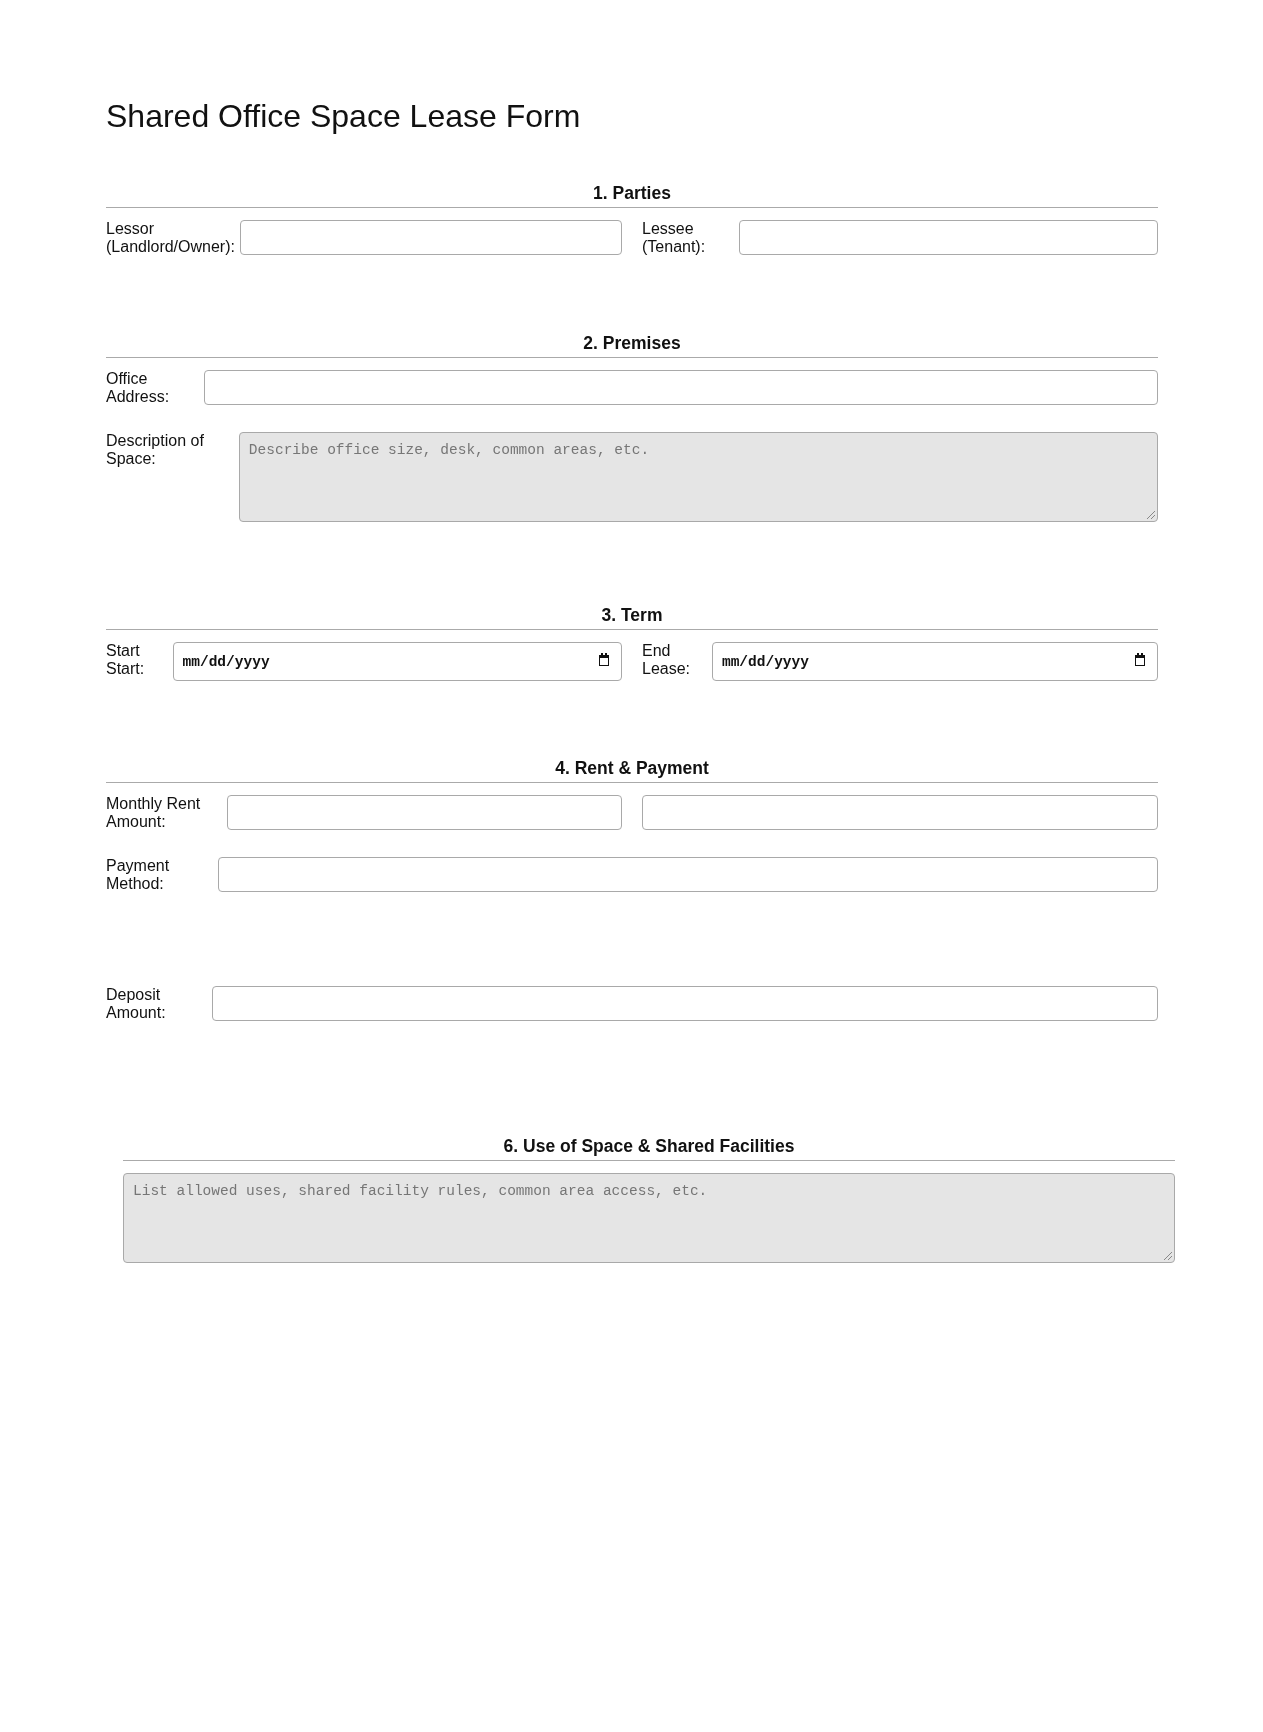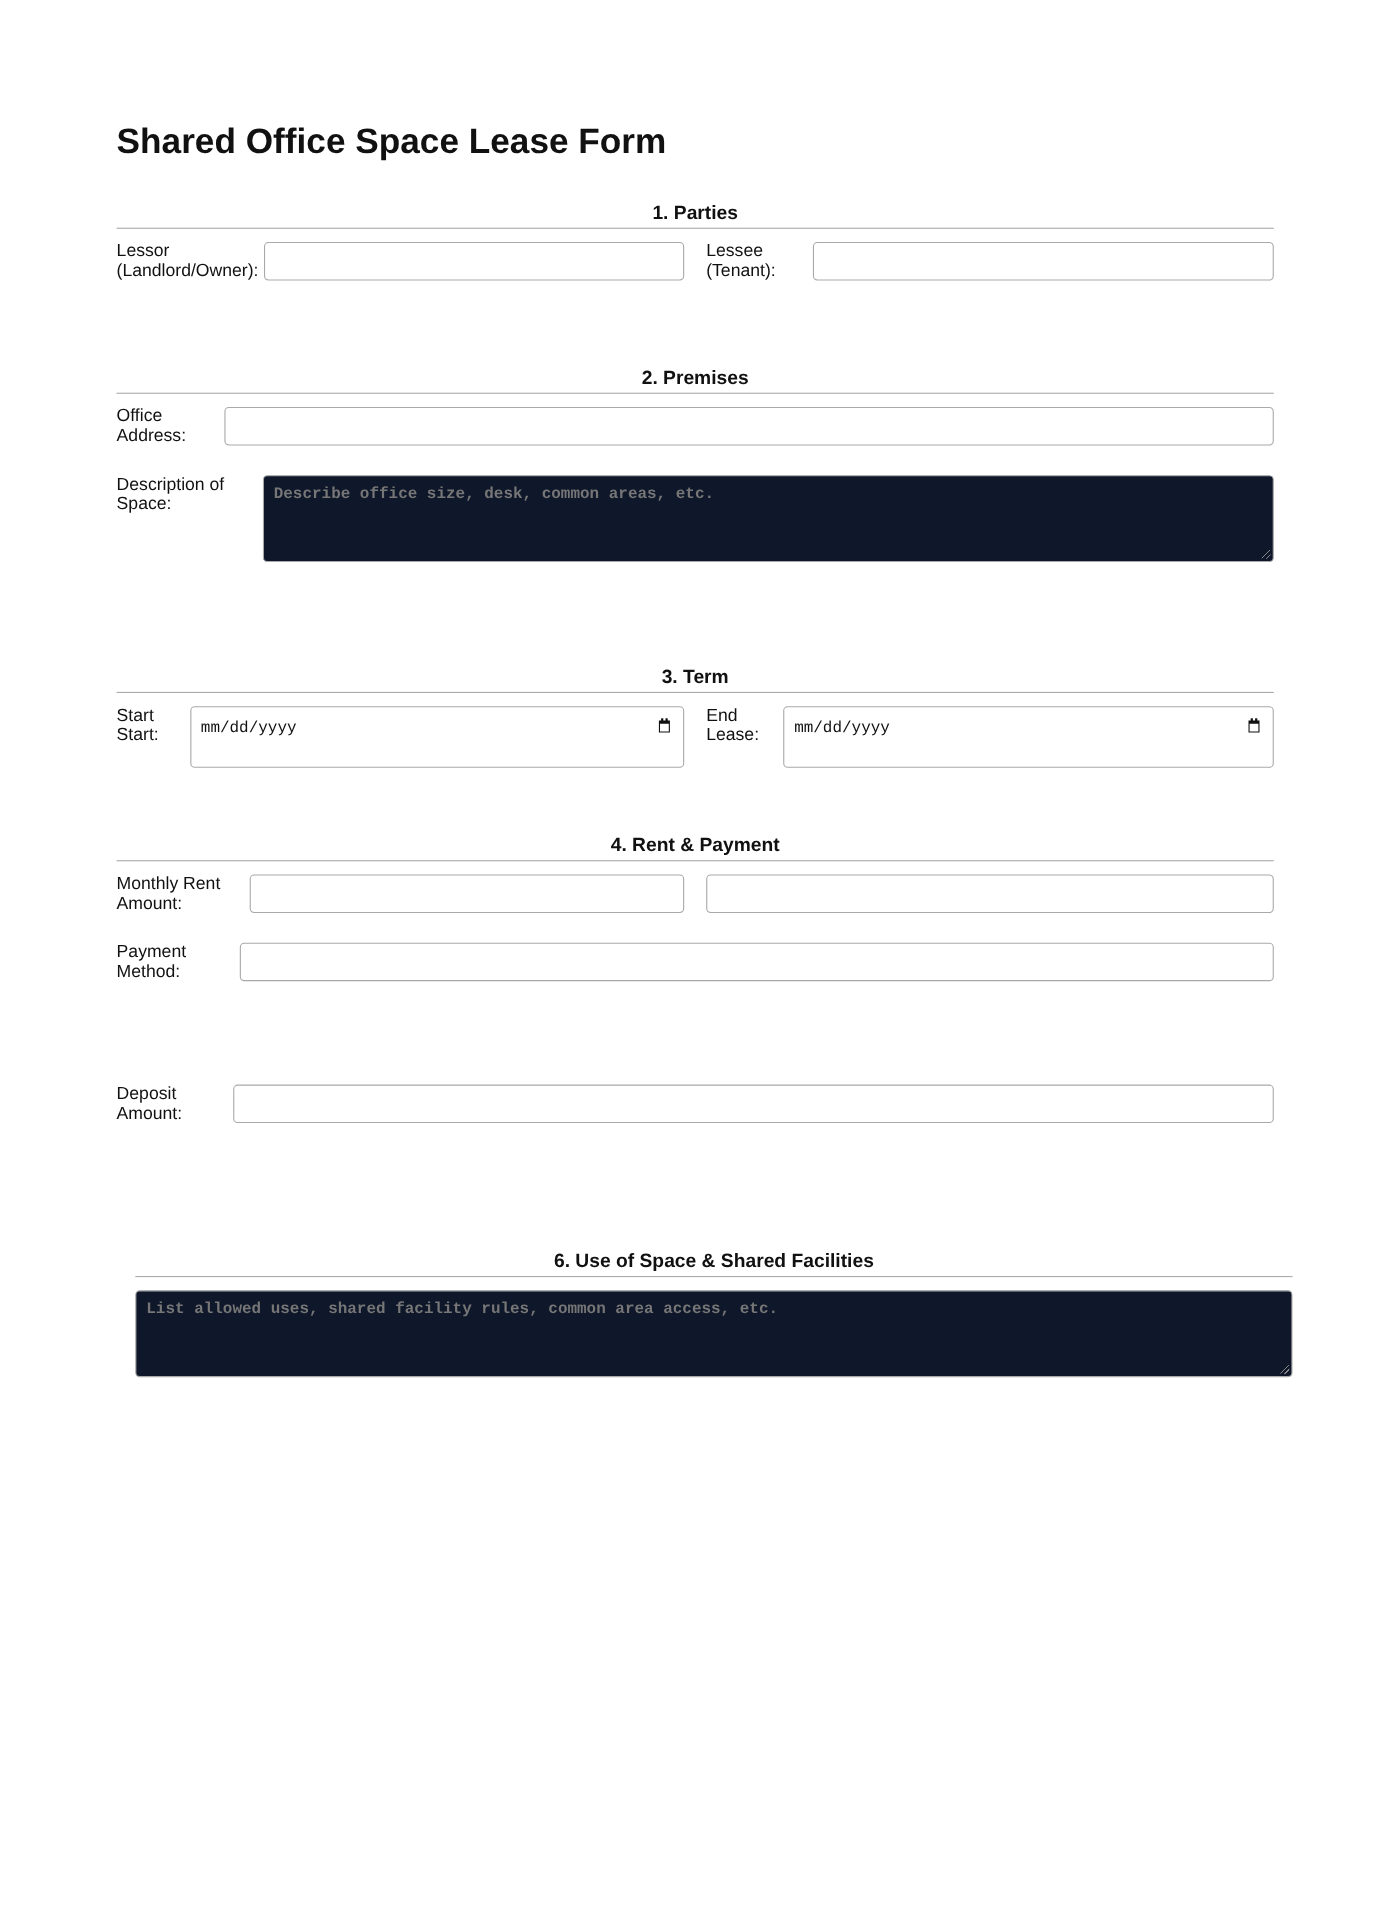--- a/index.html
+++ b/index.html
@@ -1,32 +1,32 @@
 <!DOCTYPE html>
 <html><head>
 <meta charset="utf-8">
 <style>
   html, body { margin: 0; padding: 0; background: #ffffff; }
   body { width: 1263px; height: 1732px; position: relative; font-family: "Liberation Sans", sans-serif; color: #111; }
   .form { position: absolute; left: 106px; top: 0; width: 1052px; }
-  .title { position: absolute; top: 108px; left: 0; margin: 0; font-size: 32px; line-height: 40px; font-weight: bold; color: #111; white-space: nowrap; }
+  .title { position: absolute; top: 96px; left: 0; margin: 0; font-size: 32px; line-height: 40px; font-weight: normal; color: #111; white-space: nowrap; }
   .section { position: absolute; left: 0; width: 1052px; }
   .sec-h { margin: 0; font-size: 17.5px; line-height: 21px; font-weight: bold; padding-bottom: 3px; border-bottom: 1px solid #aaaaaa; margin-bottom: 12px; color: #111; text-align: center; }
   .row { display: flex; gap: 20px; margin-bottom: 17px; }
   .row:last-child { margin-bottom: 0; }
   .field { flex: 1; display: flex; min-width: 0; }
   .lbl { font-size: 16px; line-height: 18px; margin-bottom: 9px; color: #111; }
   .inp { box-sizing: border-box; height: 35px; width: 100%; border: 1px solid #a9a9a9; border-radius: 4px; background: #fff; position: relative; }
-  .inp.date { height: 56px; }
+  .inp.date { height: 39px; font-weight: bold; }
   .date-text { position: absolute; left: 9px; top: 10px; font-family: "Liberation Mono", monospace; font-size: 14.5px; line-height: 18px; color: #111; }
   .cal { position: absolute; right: 12px; top: 12px; width: 10px; height: 11px; border: 1.5px solid #111; border-top-width: 3px; box-sizing: border-box; }
   .cal::before, .cal::after { content: ""; position: absolute; top: -5px; width: 2px; height: 3px; background: #111; }
   .cal::before { left: 1px; }
   .cal::after { right: 1px; }
-  .ta { box-sizing: border-box; width: 100%; height: 79px; border: 1px solid #a9a9a9; border-radius: 4px; background: #0f172a; position: relative; font-weight: bold; }
+  .ta { box-sizing: border-box; width: 100%; height: 90px; border: 1px solid #a9a9a9; border-radius: 4px; background: #e5e5e5; position: relative; }
   .ph { position: absolute; left: 9px; top: 8px; font-family: "Liberation Mono", monospace; font-size: 14.5px; line-height: 18px; color: #767676; white-space: nowrap; }
   .grip { position: absolute; right: 2px; bottom: 2px; width: 8px; height: 8px;
           background: linear-gradient(135deg, transparent 0 45%, #888 45% 52%, transparent 52% 70%, #888 70% 77%, transparent 77%); }
 </style>
 </head>
 <body>
 
 <div class="form">
   <h1 class="title">Shared Office Space Lease Form</h1>
 

